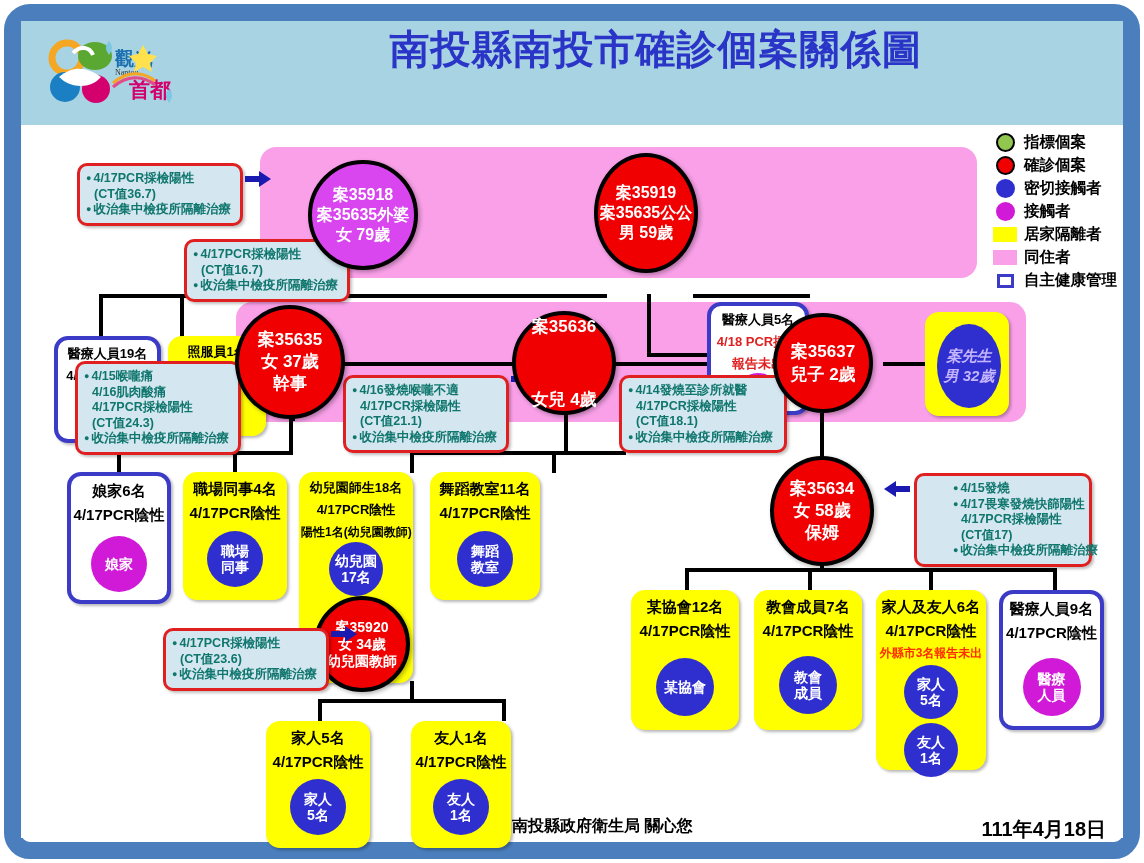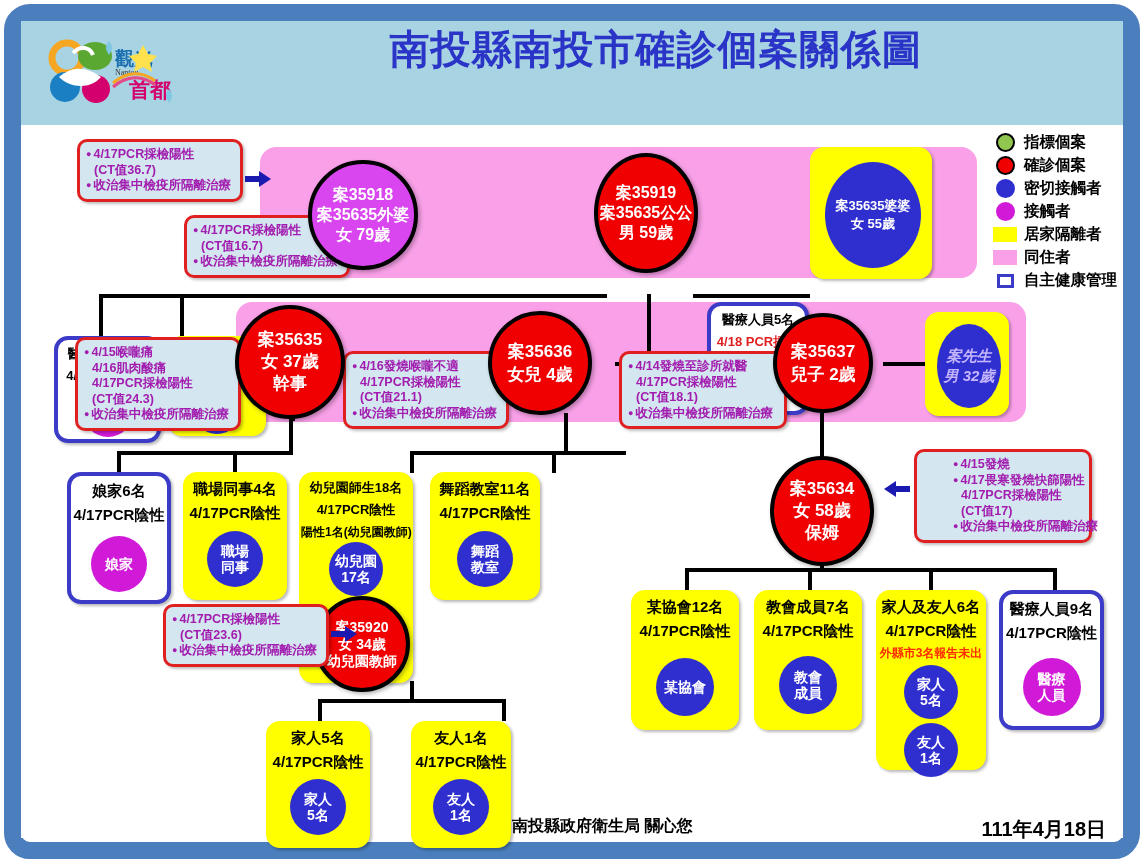--- a/index.html
+++ b/index.html
@@ -68,25 +68,26 @@
     z-index:1;
   }
   
   .line{background:#000000;z-index:2;}
 
   
   .callout{
     background:#d4e6ef;
     border:3px solid #e02020;
     border-radius:10px;
-    color:#a21caf;
+    color:#0f766e;
     font-weight:bold;
     z-index:6;
     padding:5px 7px 5px 6px;
     box-shadow:2px 2px 3px rgba(0,0,0,.25);
+    margin-top:24px;
   }
   .callout .ln{
     display:block;
     font-size:12.5px;
     line-height:15.5px;
     white-space:nowrap;
   }
   .callout .ln.ind{padding-left:8px;}
   .callout .ln.bul::before{content:"\25CF";font-size:9px;vertical-align:1px;margin-right:2px;}
 
@@ -337,42 +338,36 @@
       <span class="l">案35635公公</span>
       <span class="l">男 59歲</span>
     </div>
 
     <div class="abs node red" style="left:214px;top:180px;width:110px;height:114px;font-size:17px;line-height:22px;">
       <span class="l">案35635</span>
       <span class="l">女 37歲</span>
       <span class="l">幹事</span>
     </div>
 
-    <div class="abs node red" style="left:467px;top:186px;width:104px;height:104px;font-size:17px;line-height:23px;">
+    <div class="abs node red" style="left:491px;top:186px;width:104px;height:104px;font-size:17px;line-height:23px;justify-content:space-between;">
       <span class="l">案35636</span>
       <span class="l">女兒 4歲</span>
     </div>
 
     <div class="abs node red" style="left:752px;top:188px;width:100px;height:100px;font-size:17px;line-height:23px;">
       <span class="l">案35637</span>
       <span class="l">兒子 2歲</span>
     </div>
 
     <div class="abs node red" style="left:749px;top:331px;width:104px;height:110px;font-size:17px;line-height:22px;">
       <span class="l">案35634</span>
       <span class="l">女 58歲</span>
       <span class="l">保姆</span>
     </div>
 
-    <div class="abs gbox yellow" style="left:789px;top:22px;width:122px;height:132px;">
-      <div class="abs" style="left:13px;top:13px;width:96px;height:106px;border-radius:50%;background:#2f2fd0;color:#fff;font-weight:bold;display:flex;flex-direction:column;align-items:center;justify-content:center;font-size:13px;line-height:18px;">
-        <span>案35635婆婆</span>
-        <span>女 55歲</span>
-      </div>
-    </div>
 
     <div class="abs gbox yellow" style="left:904px;top:187px;width:84px;height:104px;">
       <div class="abs" style="left:10px;top:10px;width:64px;height:84px;border-radius:50%;background:#2f2fd0;color:#c4b5fd;font-weight:bold;display:flex;flex-direction:column;align-items:center;justify-content:center;font-size:15px;line-height:20px;font-style:italic;">
         <span>案先生</span>
         <span>男 32歲</span>
       </div>
     </div>
 
     <div class="abs gbox white" style="left:33px;top:211px;width:107px;height:107px;">
       <span class="hdr sm">醫療人員19名</span>

